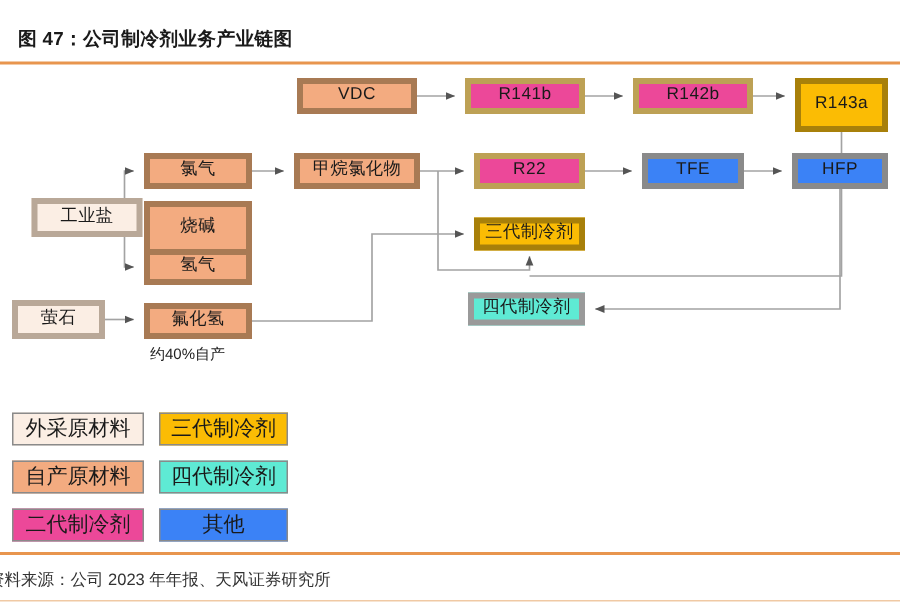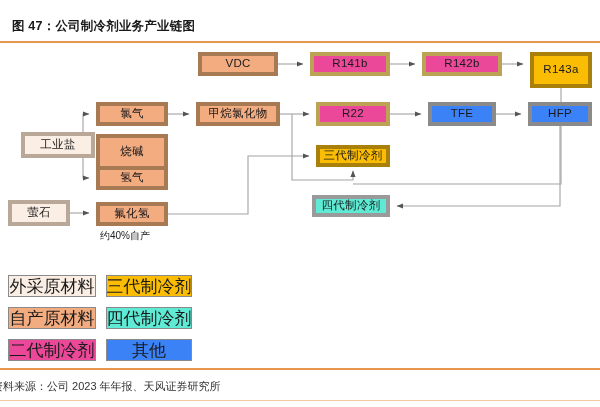--- a/index.html
+++ b/index.html
@@ -106,21 +106,21 @@
     width: 200px;
     height: 100px;
   }
   .legend-chip {
     position: absolute;
     box-sizing: border-box;
     border: 1px solid #8a8a8a;
     display: flex;
     align-items: center;
     justify-content: center;
-    font-size: 17px;
+    font-size: 14px;
     white-space: nowrap;
     text-align: right;
   }
 </style>
 </head>
 <body>
 
 <div id="chart-title">图 47：公司制冷剂业务产业链图</div>
 <div class="rule" id="rule-top"></div>
 

